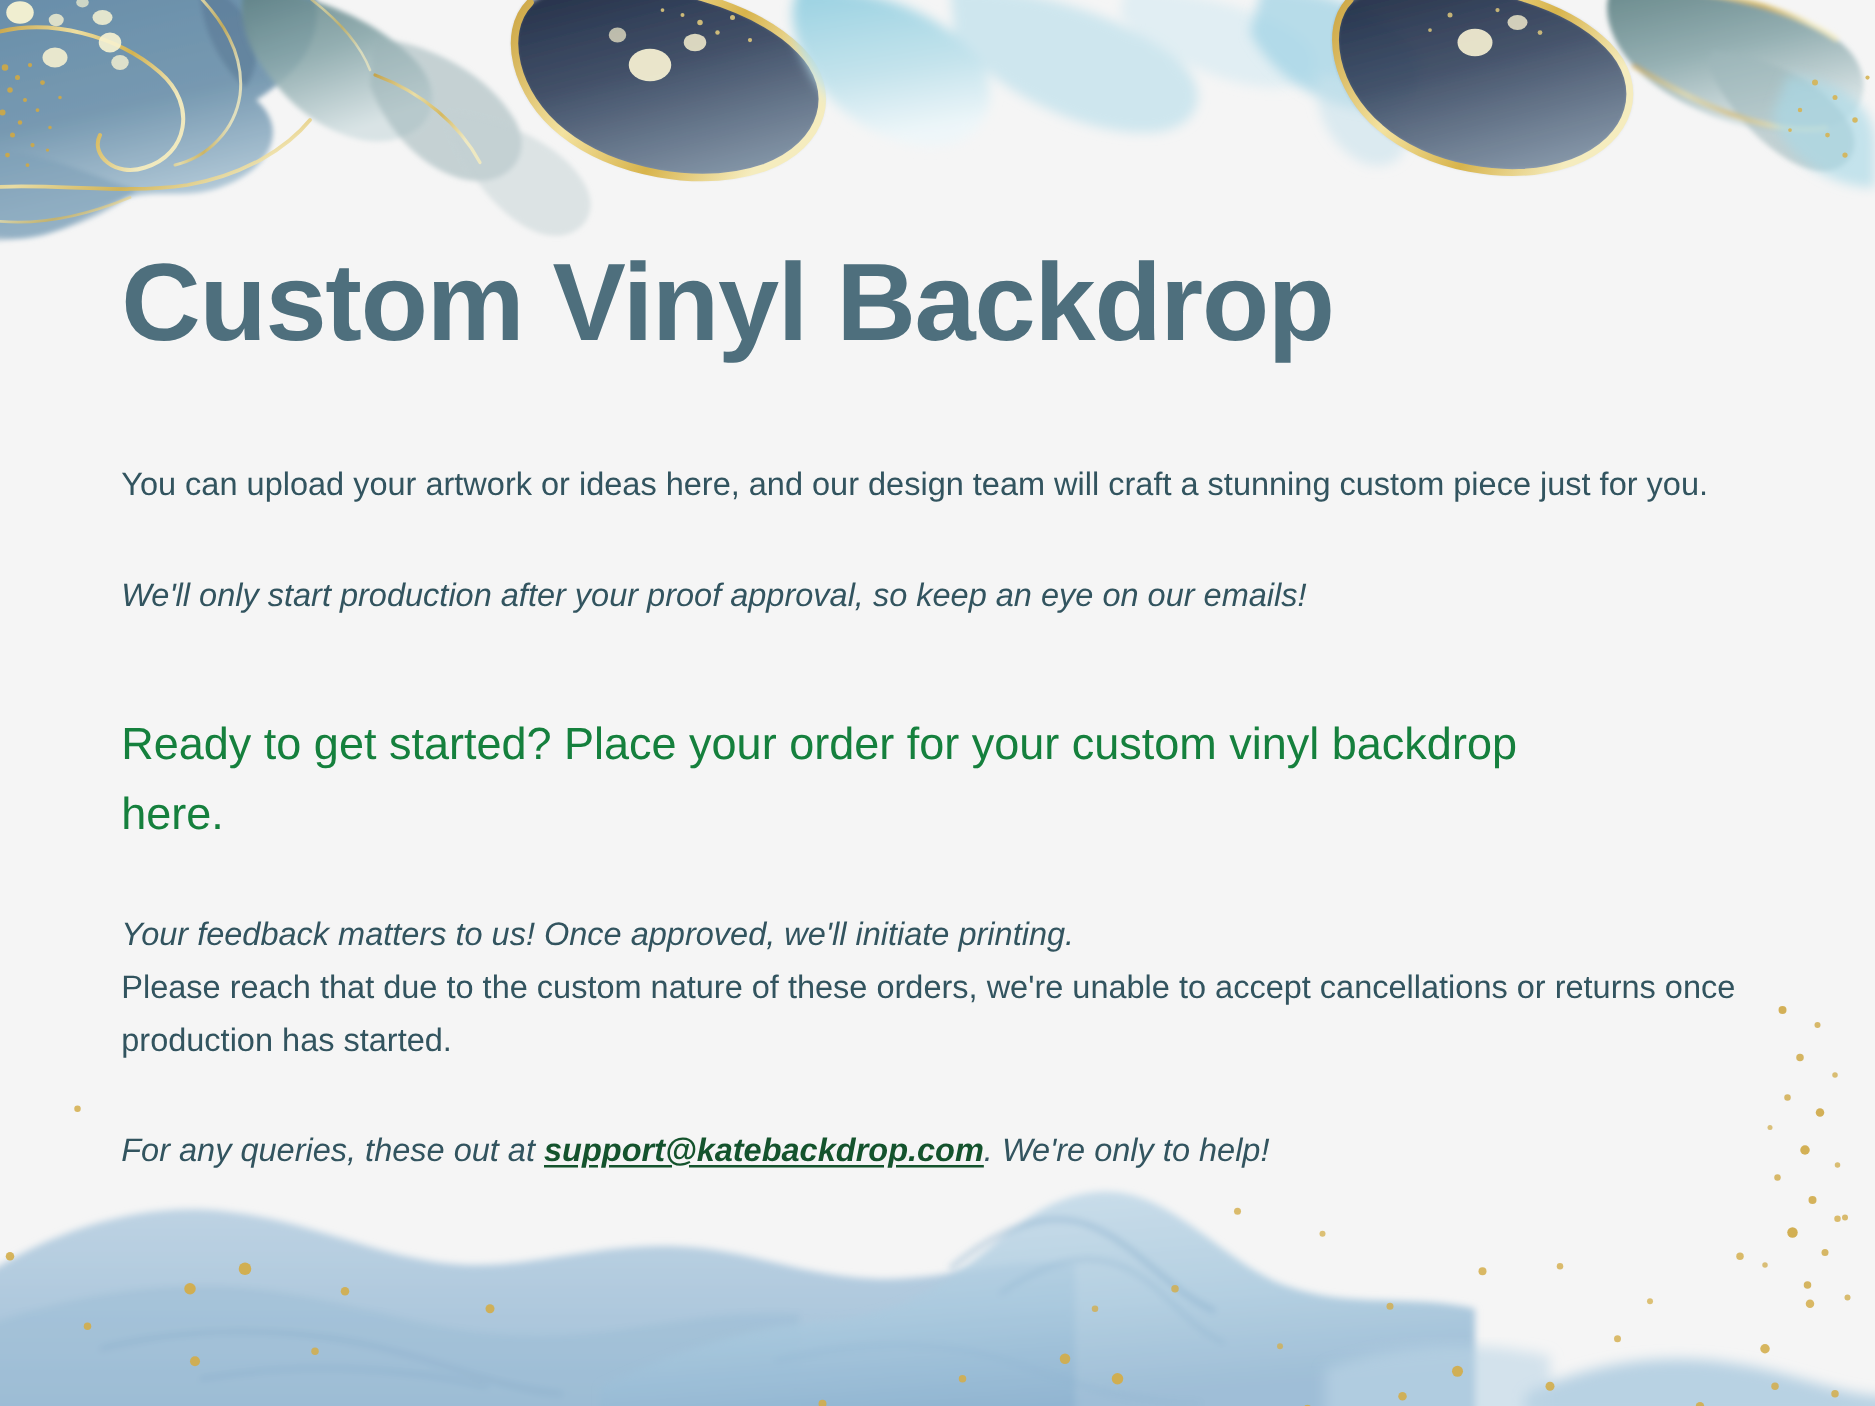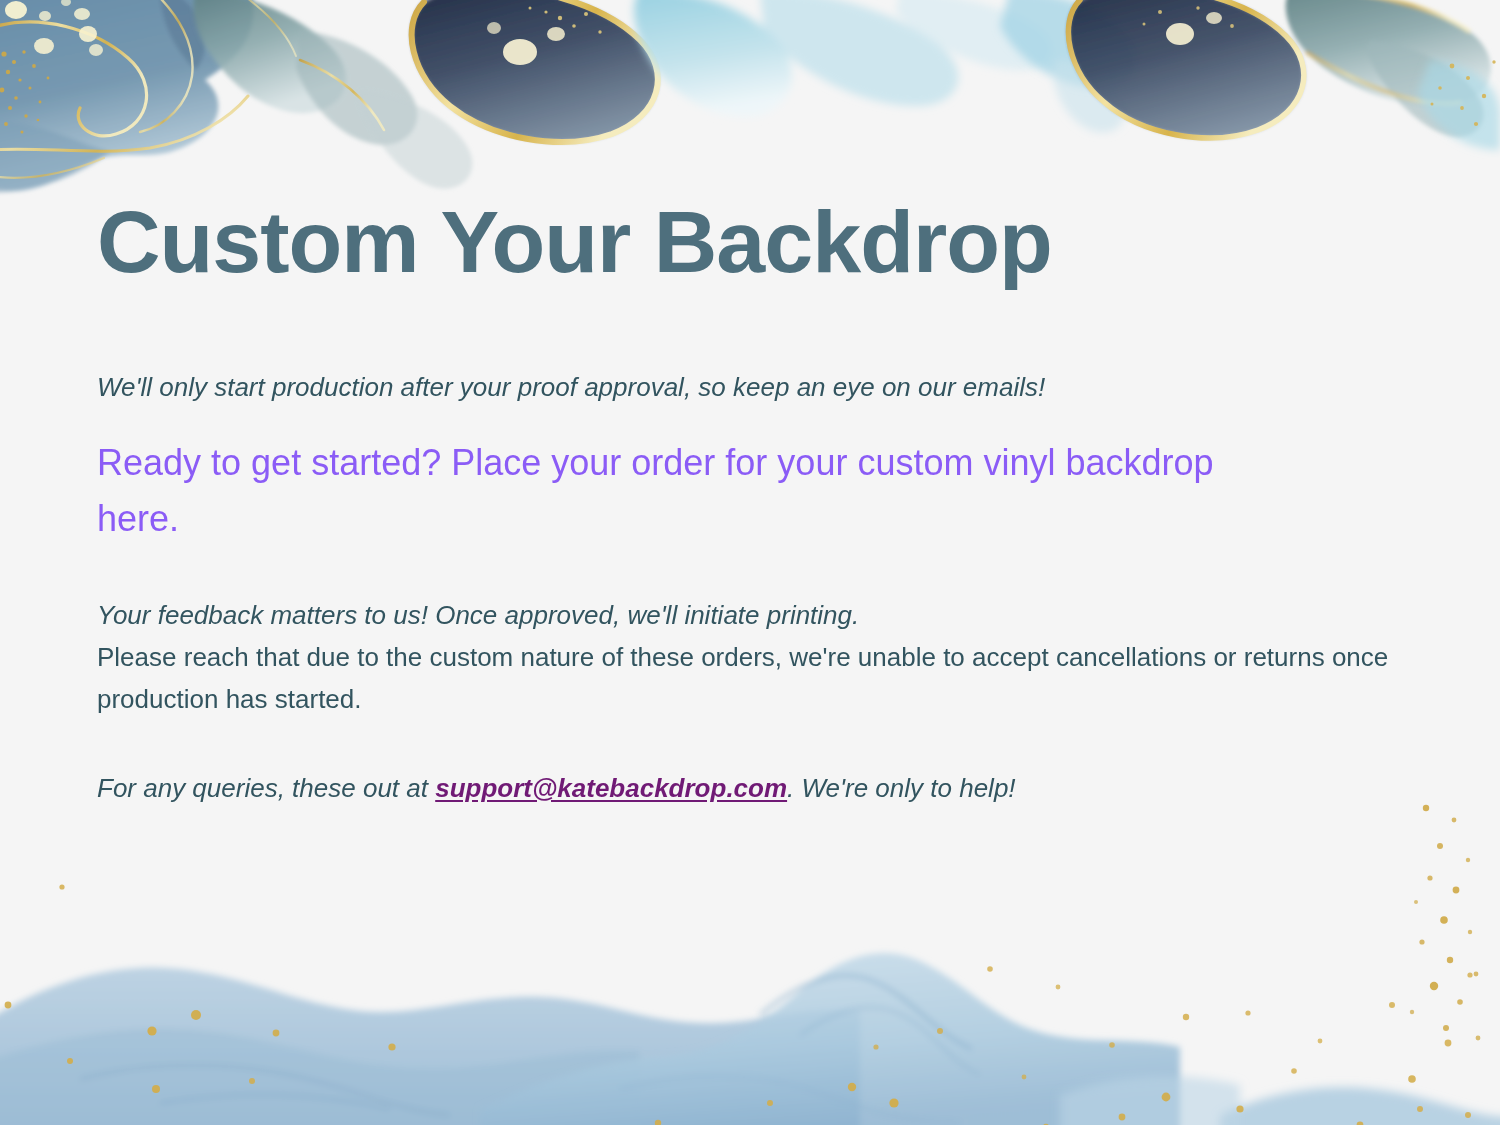--- a/index.html
+++ b/index.html
@@ -67,33 +67,33 @@
     color:#32545f;
     font-size:26px;
     line-height:1.62;
     font-weight:400;
     max-width:1300px;
   }
 
   p.para.spaced { margin-top:46px;font-style:italic; }
 
   p.lead {
-    color:#8b5cf6;
+    color:#15803d;
     font-size:36px;
     line-height:1.58;
     font-weight:400;
-    margin-top:26px;
+    margin-top:70px;
     max-width:1180px;
   }
 
   p.tight { margin-top:0; }
 
   .email-link {
     font-weight:bold;
-    color:#701a75;
+    color:#14532d;
     text-decoration:underline;
     text-underline-offset:3px;
   }
 </style>
 </head>
 <body>
 
 <div id="page">
 
   <svg class="art art-top" viewBox="0 0 1500 230" preserveAspectRatio="none">
@@ -365,24 +365,25 @@
       <circle cx="74" cy="196" r="4.2" opacity="0.93"></circle>
       <circle cx="100" cy="212" r="2.8" opacity="0.82"></circle>
       <circle cx="52" cy="222" r="2.2" opacity="0.72"></circle>
       <circle cx="86" cy="238" r="3" opacity="0.85"></circle>
       <circle cx="118" cy="248" r="2.4" opacity="0.76"></circle>
     </g>
   </svg>
 
   <div class="content">
 
-    <h1 class="page-title">Custom Your Backdrop</h1>
+    <h1 class="page-title">Custom Vinyl Backdrop</h1>
 
     <div class="body-block">
 
+      <p class="para">You can upload your artwork or ideas here, and our design team will craft a stunning custom piece just for you.</p>
 
       <p class="para spaced">We'll only start production after your proof approval, so keep an eye on our emails!</p>
 
       <p class="lead">Ready to get started? Place your order for your custom vinyl backdrop here.</p>
 
       <p class="para spaced">Your feedback matters to us! Once approved, we'll initiate printing.</p>
 
       <p class="para tight">Please reach that due to the custom nature of these orders, we're unable to accept cancellations or returns once production has started.</p>
 
       <p class="para spaced">

